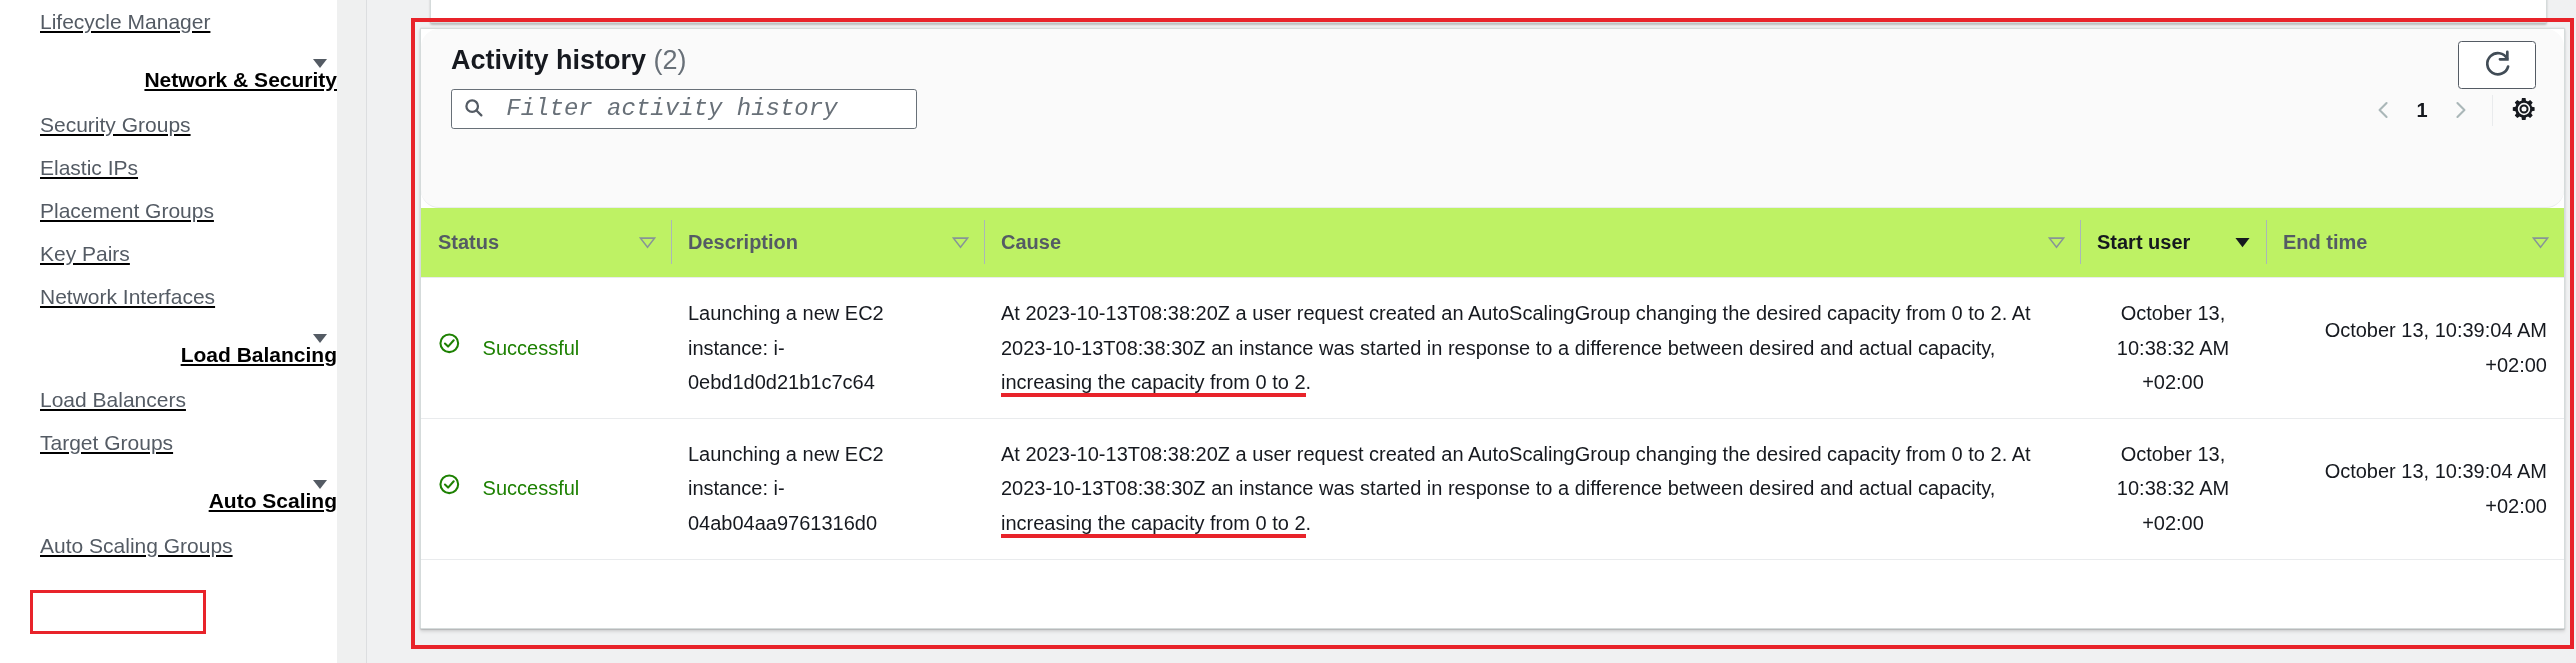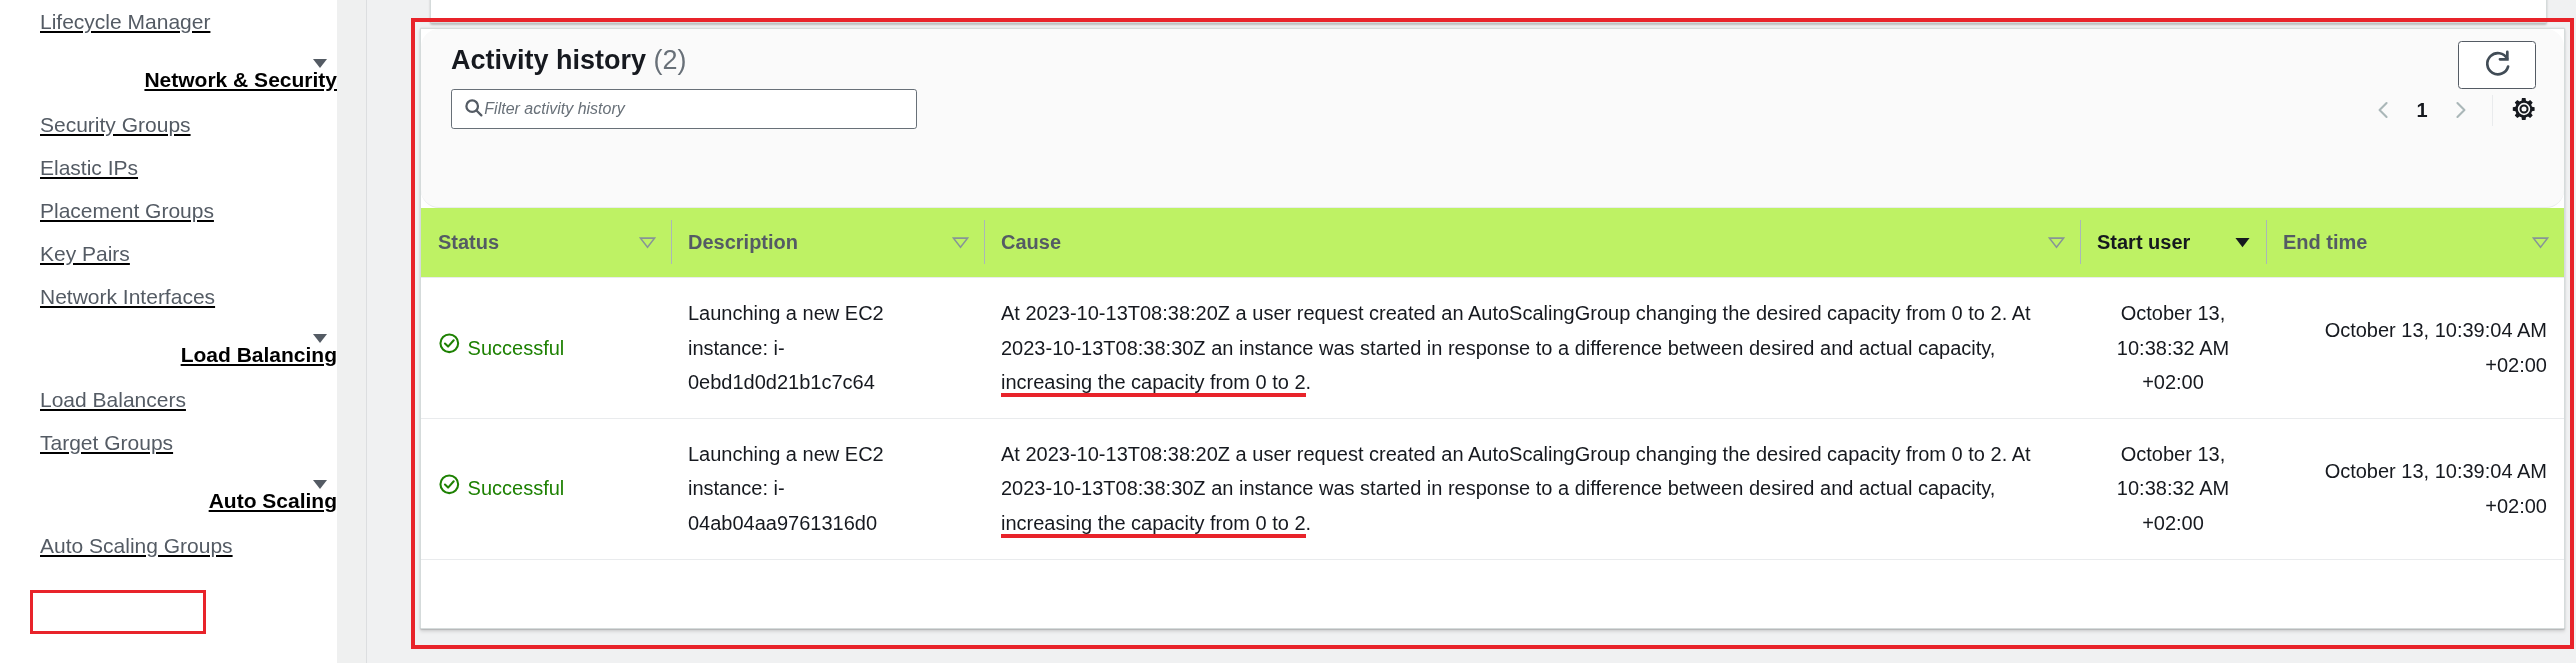--- a/index.html
+++ b/index.html
@@ -183,26 +183,26 @@
     border-radius: 2.8px;
     box-sizing: border-box;
     display: flex;
     align-items: center;
     padding: 0 11.3px;
   }
   .filter-input {
     border: none;
     outline: none;
     background: transparent;
-    font-family: Liberation Sans, sans-serif;
-    font-size: 16px;
+    font-family: Liberation Mono, monospace;
+    font-size: 24px;
     font-style: italic;
     color: #545b64;
     width: 100%;
-    margin-left: 0;
+    margin-left: 22px;
     padding: 0;
   }
   .filter-input::placeholder {
     color: #687078;
     font-style: italic;
     opacity: 1;
   }
 
   .pager {
     position: absolute;
@@ -281,21 +281,21 @@
     line-height: 1.72;
     background: #ffffff;
     box-sizing: border-box;
   }
   td.status-cell {
     white-space: nowrap;
   }
   .status-wrap {
     display: flex;
     align-items: center;
-    gap: 7px;
+    gap: 22px;
     color: #1d8102;
     font-size: 20px;
   }
   td.cause-cell { line-height: 1.78; }
   td.start-cell { text-align: center; }
   td.end-cell { text-align: right; }
 
   .underline-red {
     position: relative;
     display: inline;

